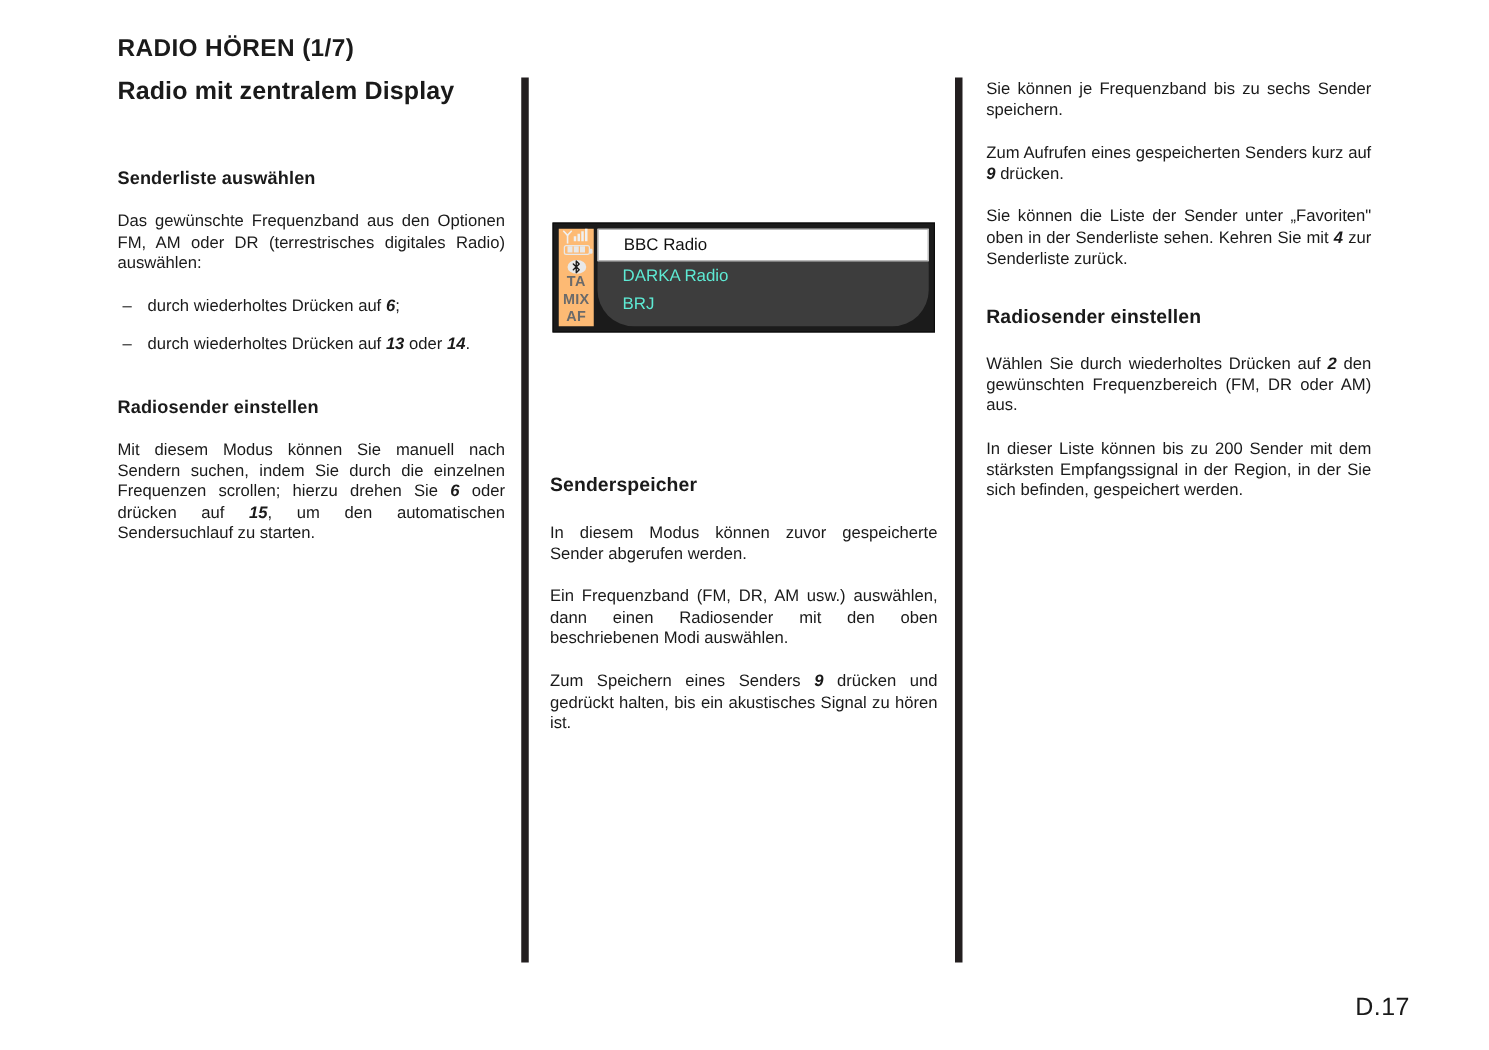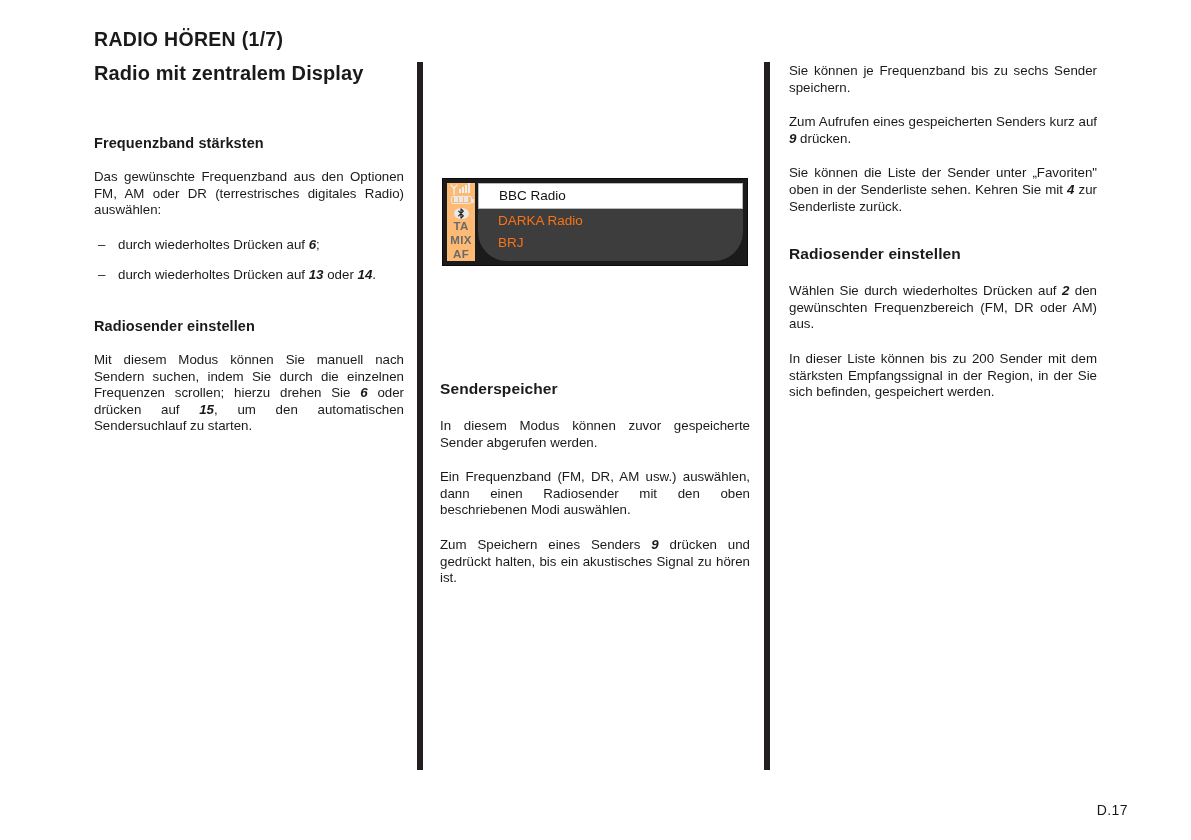--- a/index.html
+++ b/index.html
@@ -189,57 +189,57 @@
     margin-left: 3px;
     background: #3d3d3d;
     display: flex;
     flex-direction: column;
     border-radius: 29px;
   }
   .rd-row {
     font-size: 13.5px;
     line-height: 22px;
     padding-left: 20px;
-    color: #f97316;
+    color: #5eead4;
   }
   .rd-row.selected {
     background: #ffffff;
     color: #111111;
     border: 1px solid #b9b9b9;
     box-sizing: border-box;
     line-height: 24px;
     margin-bottom: 1px;
   }
 
   
   .page-number {
     position: absolute;
     right: 63px;
     bottom: 22px;
-    font-size: 14px;
+    font-size: 20px;
     letter-spacing: 0.4px;
   }
 </style>
 </head>
 <body>
 
 <div class="page">
 
   <div class="page-title">
     <span class="title-main">RADIO HÖREN</span>
     <span class="title-count">(1/7)</span>
   </div>
 
   <div class="divider d1"></div>
   <div class="divider d2"></div>
 
   <div class="col col-left">
     <h2 class="sec-head">Radio mit zentralem Display</h2>
     <div class="sp-34"></div>
-    <h3 class="sub-head">Frequenzband stärksten</h3>
+    <h3 class="sub-head">Senderliste auswählen</h3>
     <div class="sp-18"></div>
     <p class="body">Das gewünschte Frequenzband aus den Optionen FM, AM oder DR (terrestrisches digitales Radio) auswählen:</p>
     <div class="sp-18"></div>
     <ul class="dashlist">
       <li>
         <span class="dash">–</span><span>durch wiederholtes Drücken auf </span><span class="b">6</span><span>;</span>
       </li>
       <div class="sp-14"></div>
       <li>
         <span class="dash">–</span><span>durch wiederholtes Drücken auf </span><span class="b">13</span><span> oder </span><span class="b">14</span><span>.</span>

